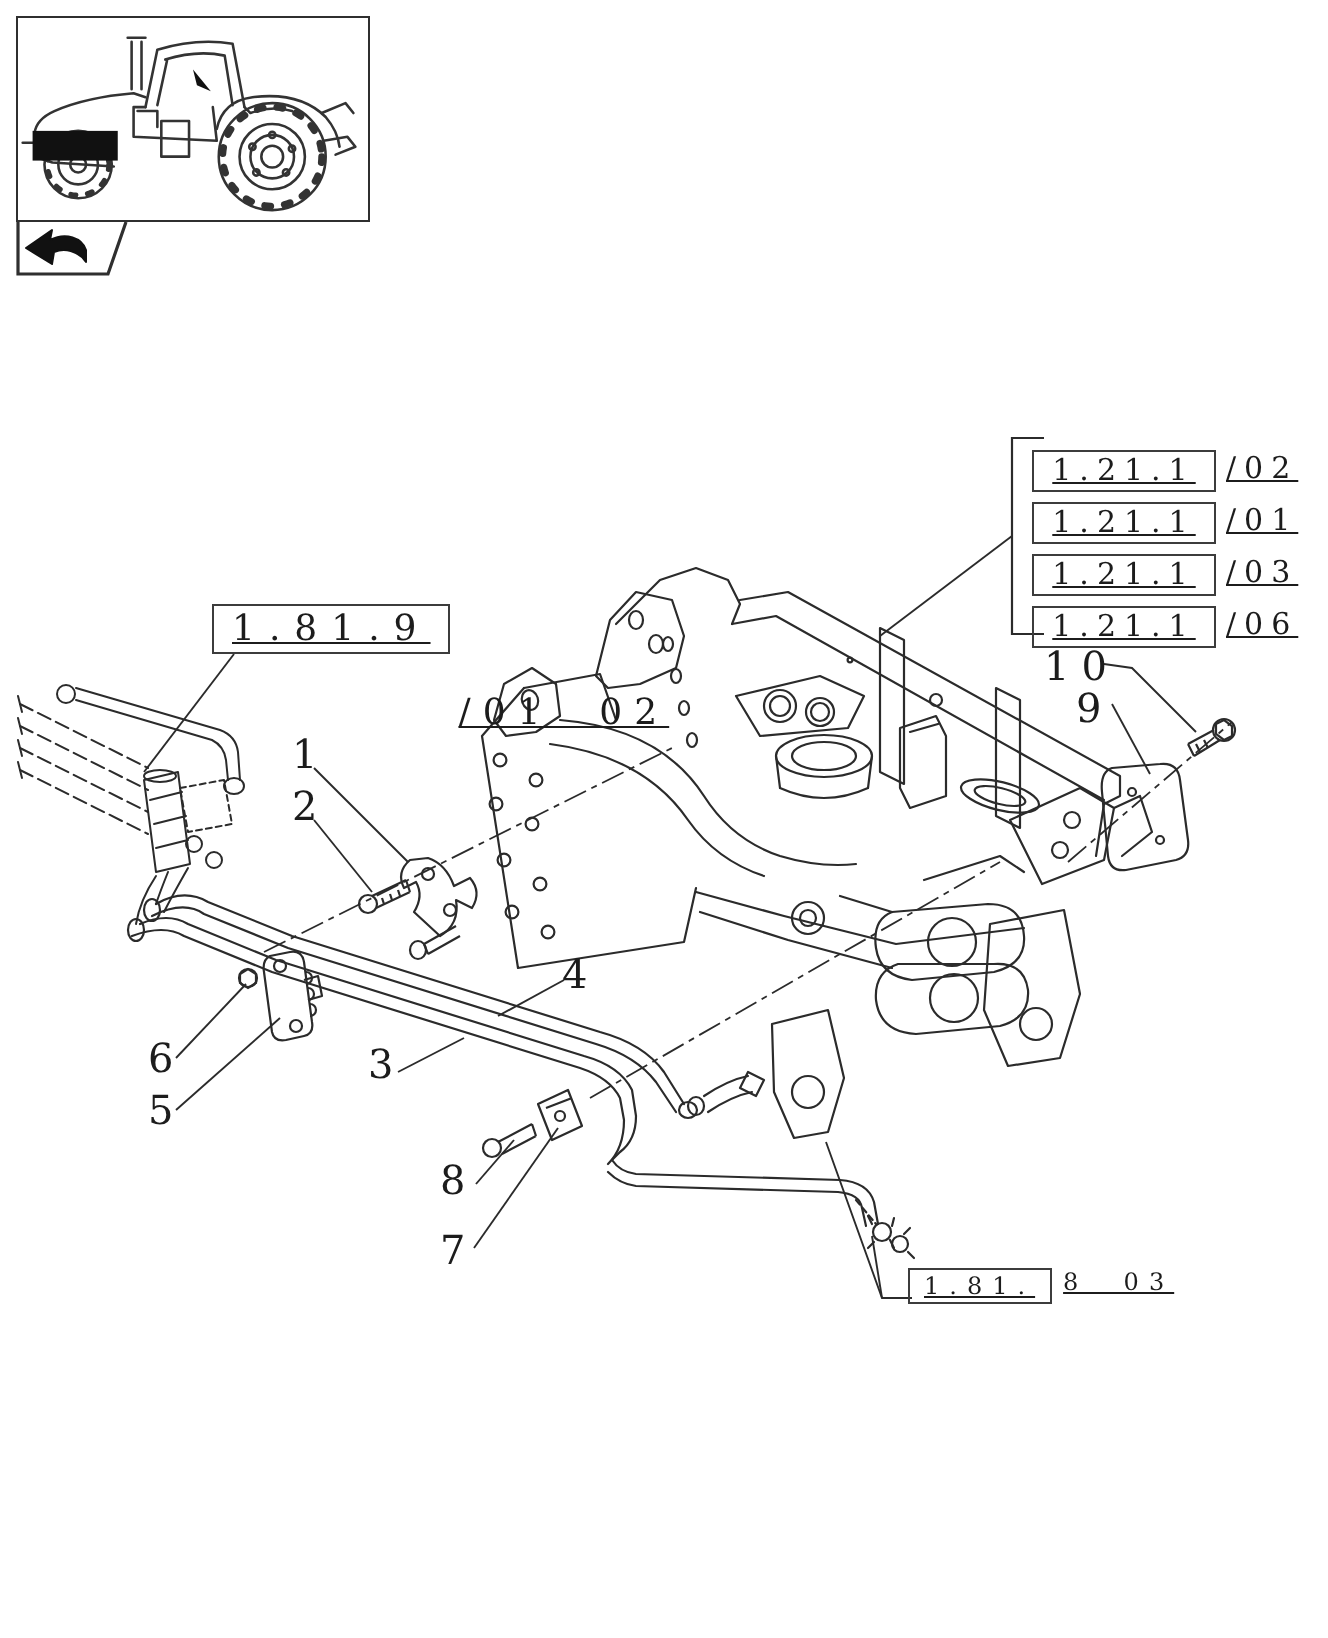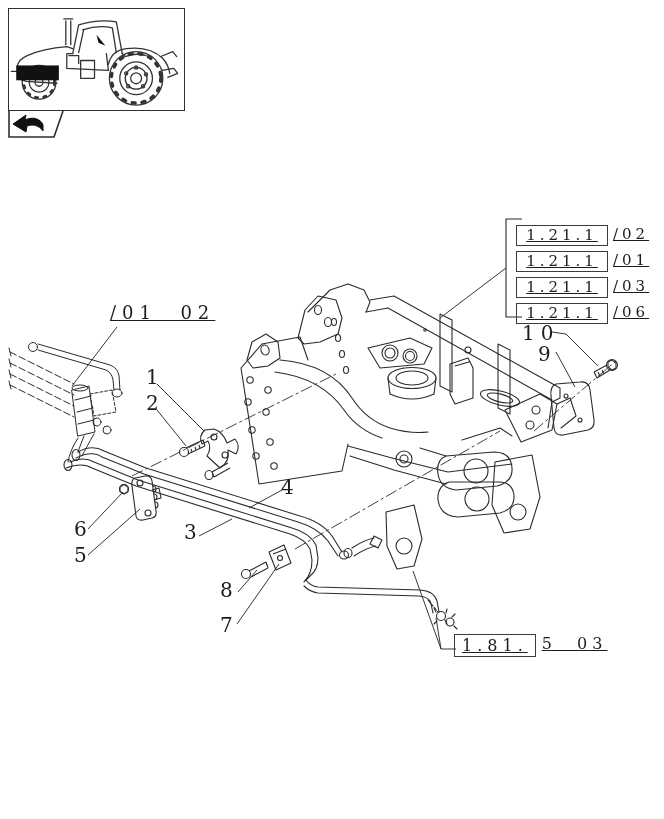--- a/index.html
+++ b/index.html
@@ -9,26 +9,26 @@
              border:1.6px solid #2f2f2f;background:#fff;box-sizing:border-box;}
   .thumb-box svg{display:block;width:100%;height:100%;}
   .nav-tab{position:absolute;left:8px;top:111px;width:64px;height:28px;cursor:pointer;}
   .nav-tab svg{display:block;width:100%;height:100%;}
   .diagram{position:absolute;left:0;top:0;width:664px;height:819px;}
   .ref-row{display:flex;align-items:flex-start;white-space:pre;text-decoration:underline;}
   .boxed{border:1.2px solid #3c3c3c;white-space:pre;display:inline-block;text-align:center;}
   .suffix{white-space:pre;display:inline-block;}
   .label-top{position:absolute;left:106px;top:302px;font-size:18px;}
   .label-top .boxed{padding:1px 9px;letter-spacing:7px;}
-  .label-top .suffix{letter-spacing:6px;margin-left:4px;}
+  .label-top .suffix{letter-spacing:6px;margin-left:4px;margin-top:44px;}
   .ref-stack{position:absolute;left:516px;top:225px;font-size:15px;}
   .ref-stack .ref-row{margin-bottom:5px;height:21px;}
   .ref-stack .boxed{min-width:80px;letter-spacing:4px;padding:0 5px;line-height:19px;}
   .ref-stack .suffix{letter-spacing:4px;margin-left:5px;}
-  .label-bottom{position:absolute;left:454px;top:634px;font-size:16px;}
+  .label-bottom{position:absolute;left:454px;top:634px;font-size:12px;}
   .label-bottom .boxed{padding:1px 7px;letter-spacing:5px;}
   .label-bottom .suffix{letter-spacing:5px;margin-left:6px;}
   .co{font-family:"DejaVu Serif",serif;font-size:20px;fill:#1c1c1c;}
   .co10{letter-spacing:6px;}
   text{user-select:none;}
 </style>
 </head>
 <body>
 
 <div class="page">
@@ -274,20 +274,21 @@
       <text class="co" x="74" y="562">5</text>
       <text class="co" x="74" y="536">6</text>
       <text class="co" x="220" y="632">7</text>
       <text class="co" x="220" y="597">8</text>
       <text class="co" x="538" y="361">9</text>
       <text class="co co10" x="522" y="340">10</text>
     </g>
   </svg>
 
   <div class="ref-row label-top">
+    <span class="boxed">1.81.9</span>
     <span class="suffix">/01  02</span>
   </div>
 
   <div class="ref-stack">
     <div class="ref-row">
       <span class="boxed">1.21.1</span>
       <span class="suffix">/02</span>
     </div>
     <div class="ref-row">
       <span class="boxed">1.21.1</span>
@@ -298,16 +299,16 @@
       <span class="suffix">/03</span>
     </div>
     <div class="ref-row">
       <span class="boxed">1.21.1</span>
       <span class="suffix">/06</span>
     </div>
   </div>
 
   <div class="ref-row label-bottom">
     <span class="boxed">1.81.</span>
-    <span class="suffix">5  03</span>
+    <span class="suffix">8  03</span>
   </div>
 
 </div>
 
 </body></html>

